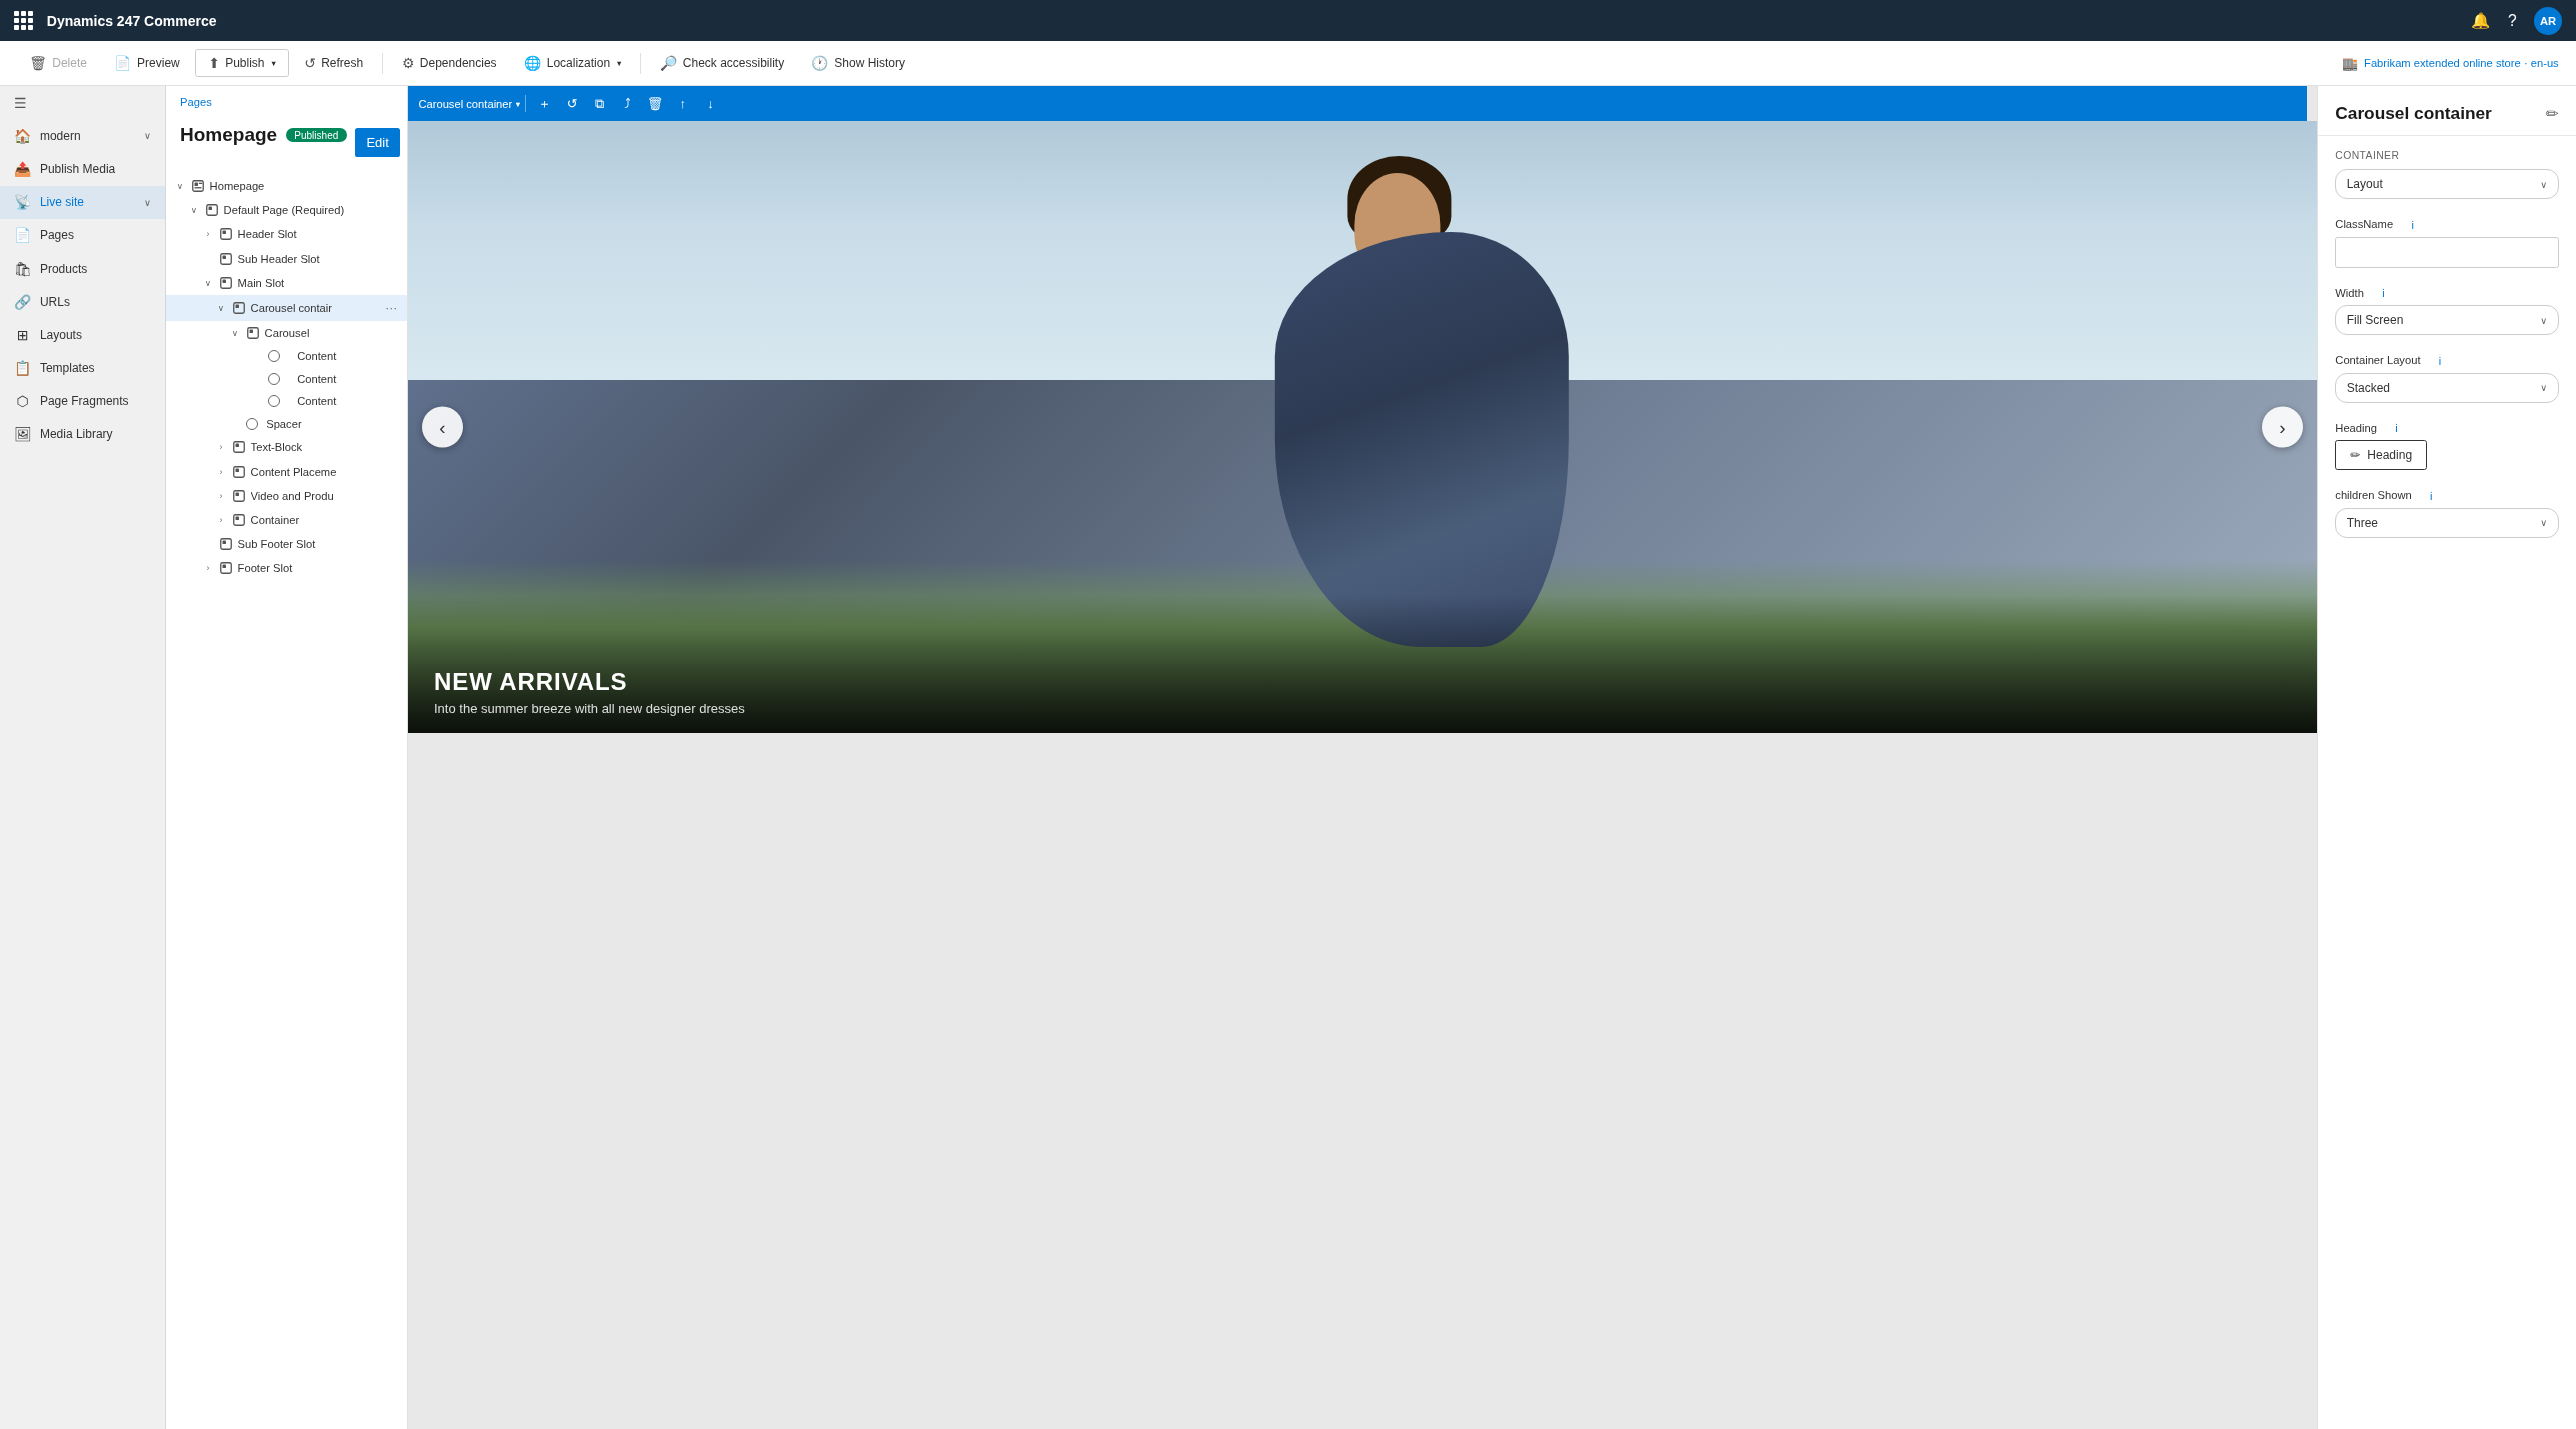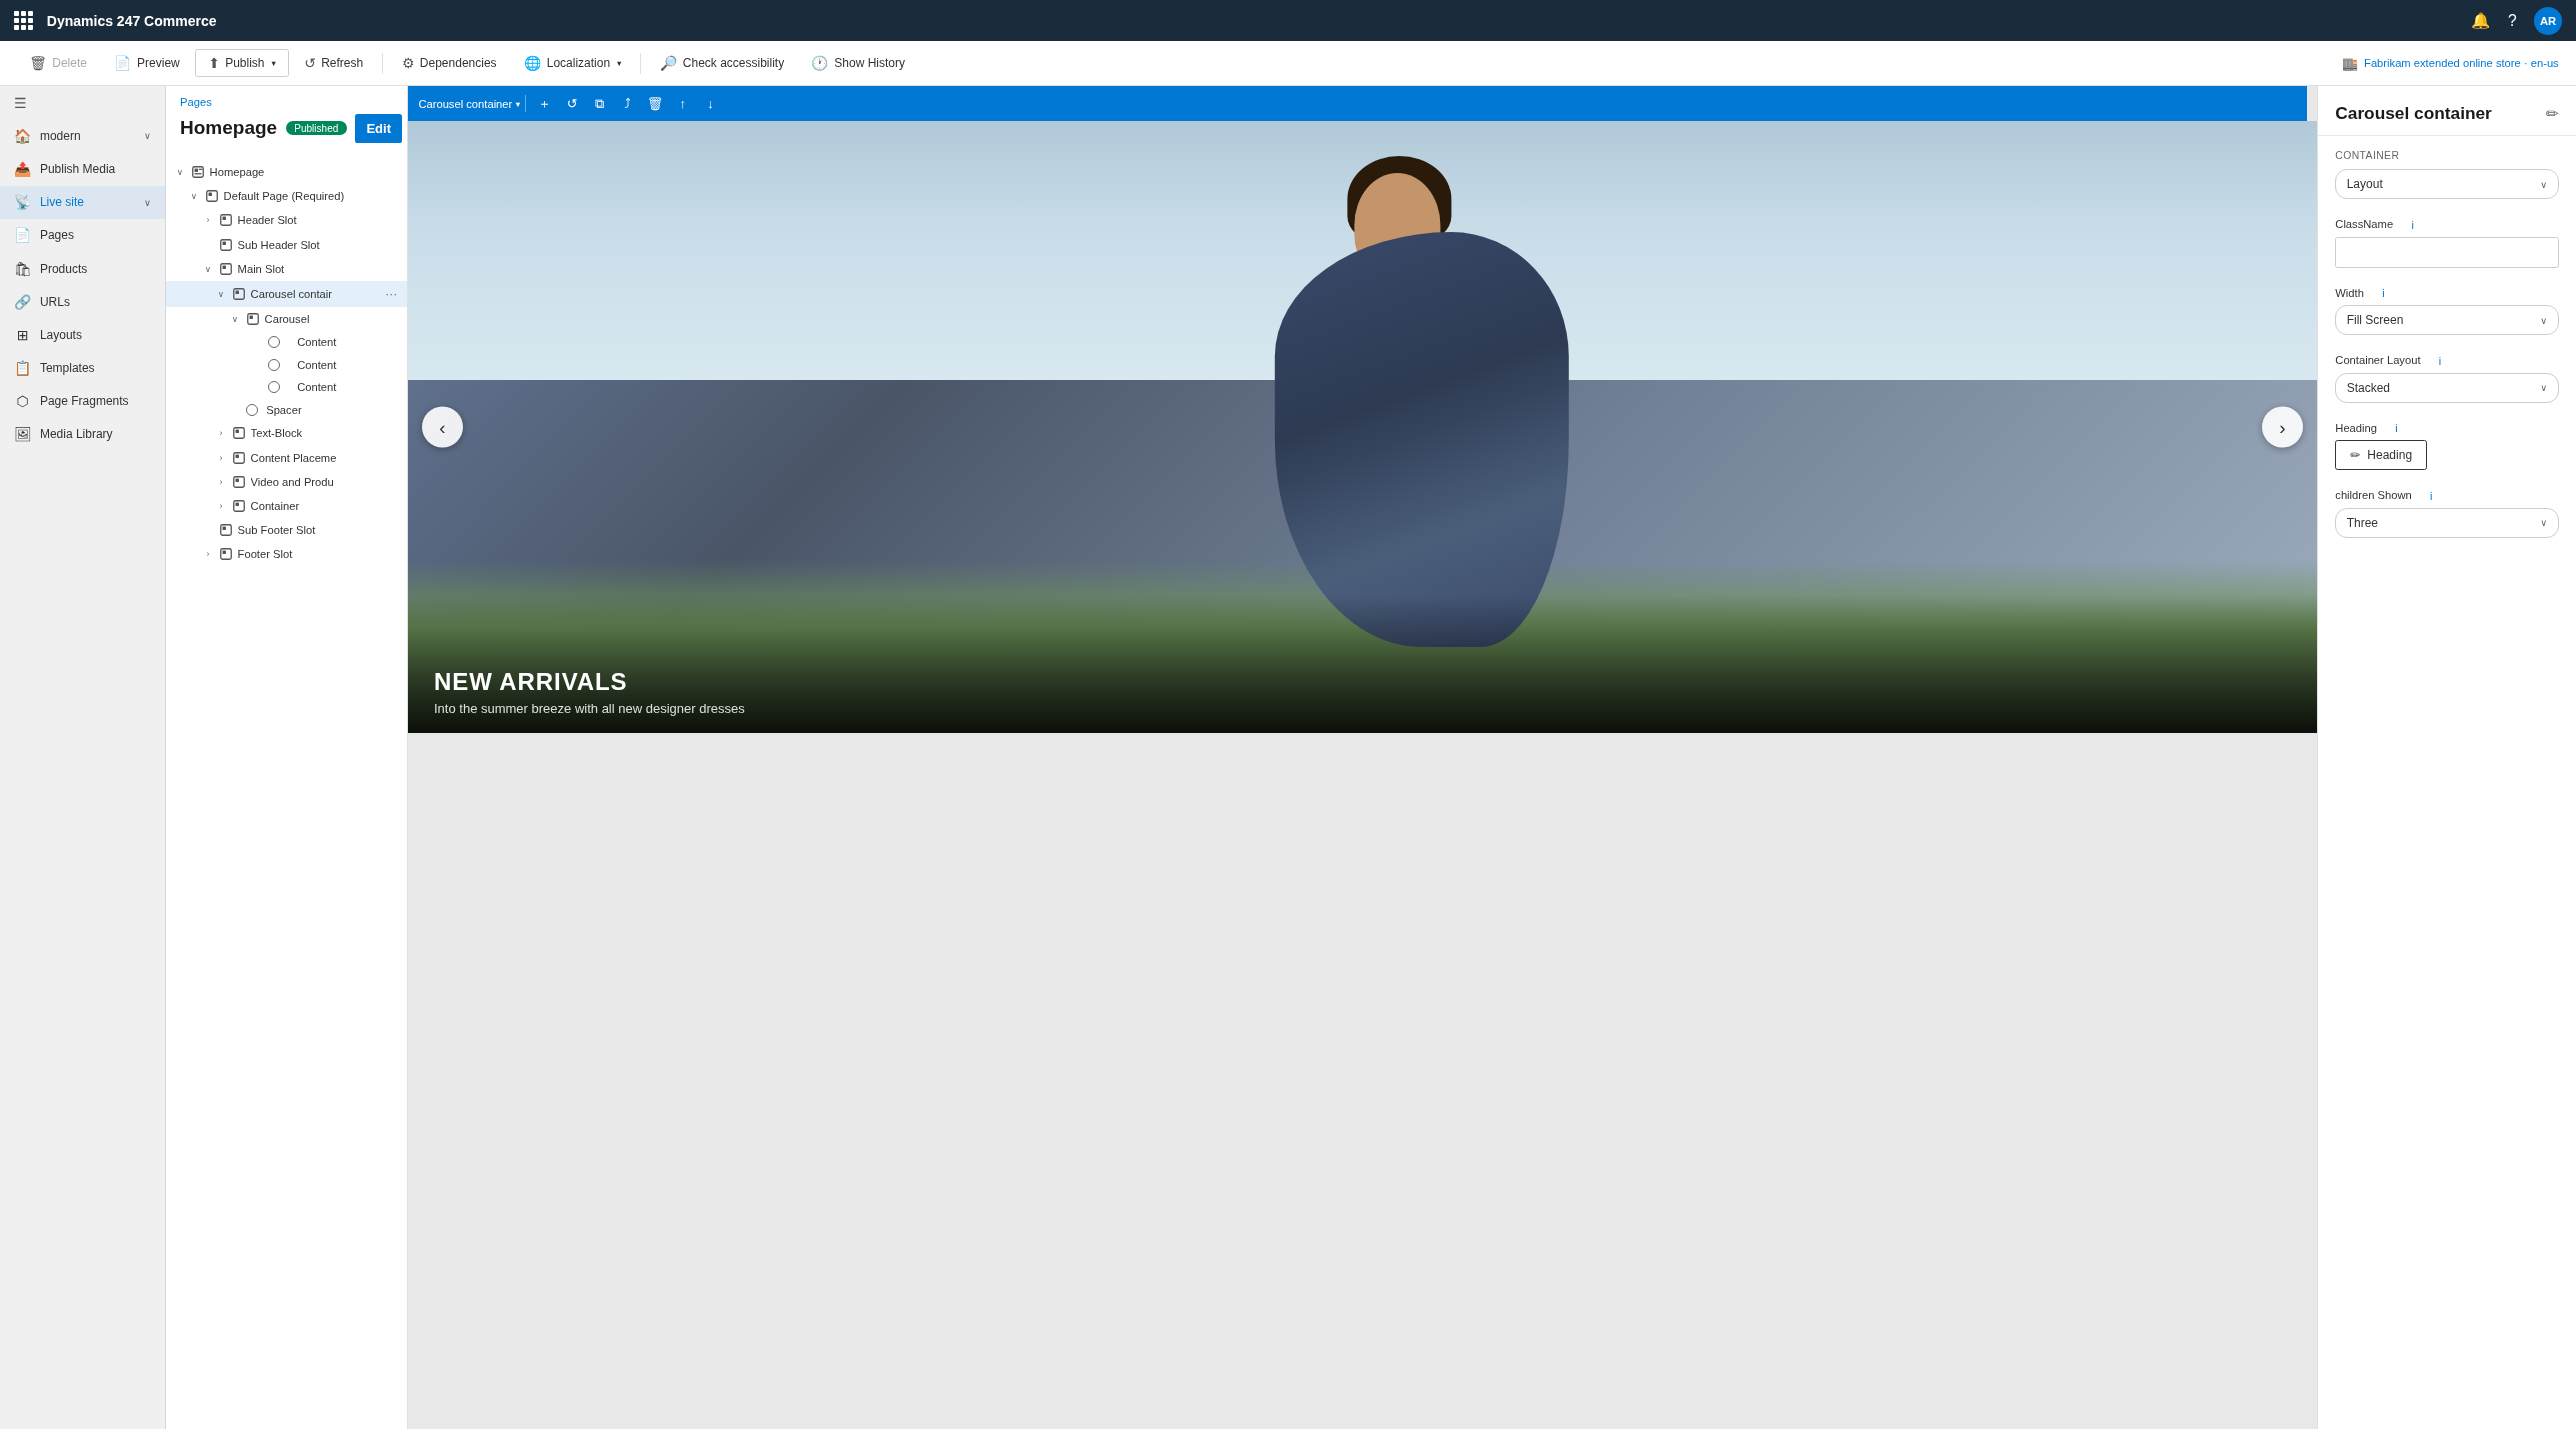--- a/index.html
+++ b/index.html
@@ -76,21 +76,21 @@
       flex-direction: column;
       flex-shrink: 0;
     }
     .page-header {
       padding: 10.4px 14px 3.5px 14px;
     }
     .page-breadcrumb { color: #0078d4; font-size: 11.2px; cursor: pointer; margin-bottom: 5.2px; }
     .page-title-row { display: flex; align-items: center; gap: 8.6px; margin-bottom: 10.4px; }
     .page-title { font-size: 19px; font-weight: 600; color: #1a1a1a; }
     .page-badge { background: #00875a; color: white; font-size: 10px; padding: 1.7px 8.6px; border-radius: 7px; font-weight: 500; text-align: right; }
-    .edit-btn { margin-left: auto; background: #0078d4; color: white; border: none; padding: 7px 11px; font-size: 13px; border-radius: 2.6px; cursor: pointer; font-weight: 700; }
+    .edit-btn { margin-left: auto; background: #0078d4; color: white; border: none; padding: 7px 11px; font-size: 13px; border-radius: 2.6px; cursor: pointer; font-weight: 400; margin-top: 14px; }
 
     .tree-area { overflow-y: auto; flex: 1; padding: 3.5px 0; }
     .tree-item {
       display: flex; align-items: center; gap: 3.5px;
       padding: 4.3px 7px; cursor: pointer; font-size: 11.2px; color: #333;
       position: relative;
     }
     .tree-item.selected { background: #e3f0fc; }
     .tree-chevron { width: 14px; height: 14px; display: flex; align-items: center; justify-content: center; font-size: 8.6px; color: #666; cursor: pointer; flex-shrink: 0; }
     .tree-icon { width: 15.6px; height: 15.6px; flex-shrink: 0; display: flex; align-items: center; justify-content: center; }

